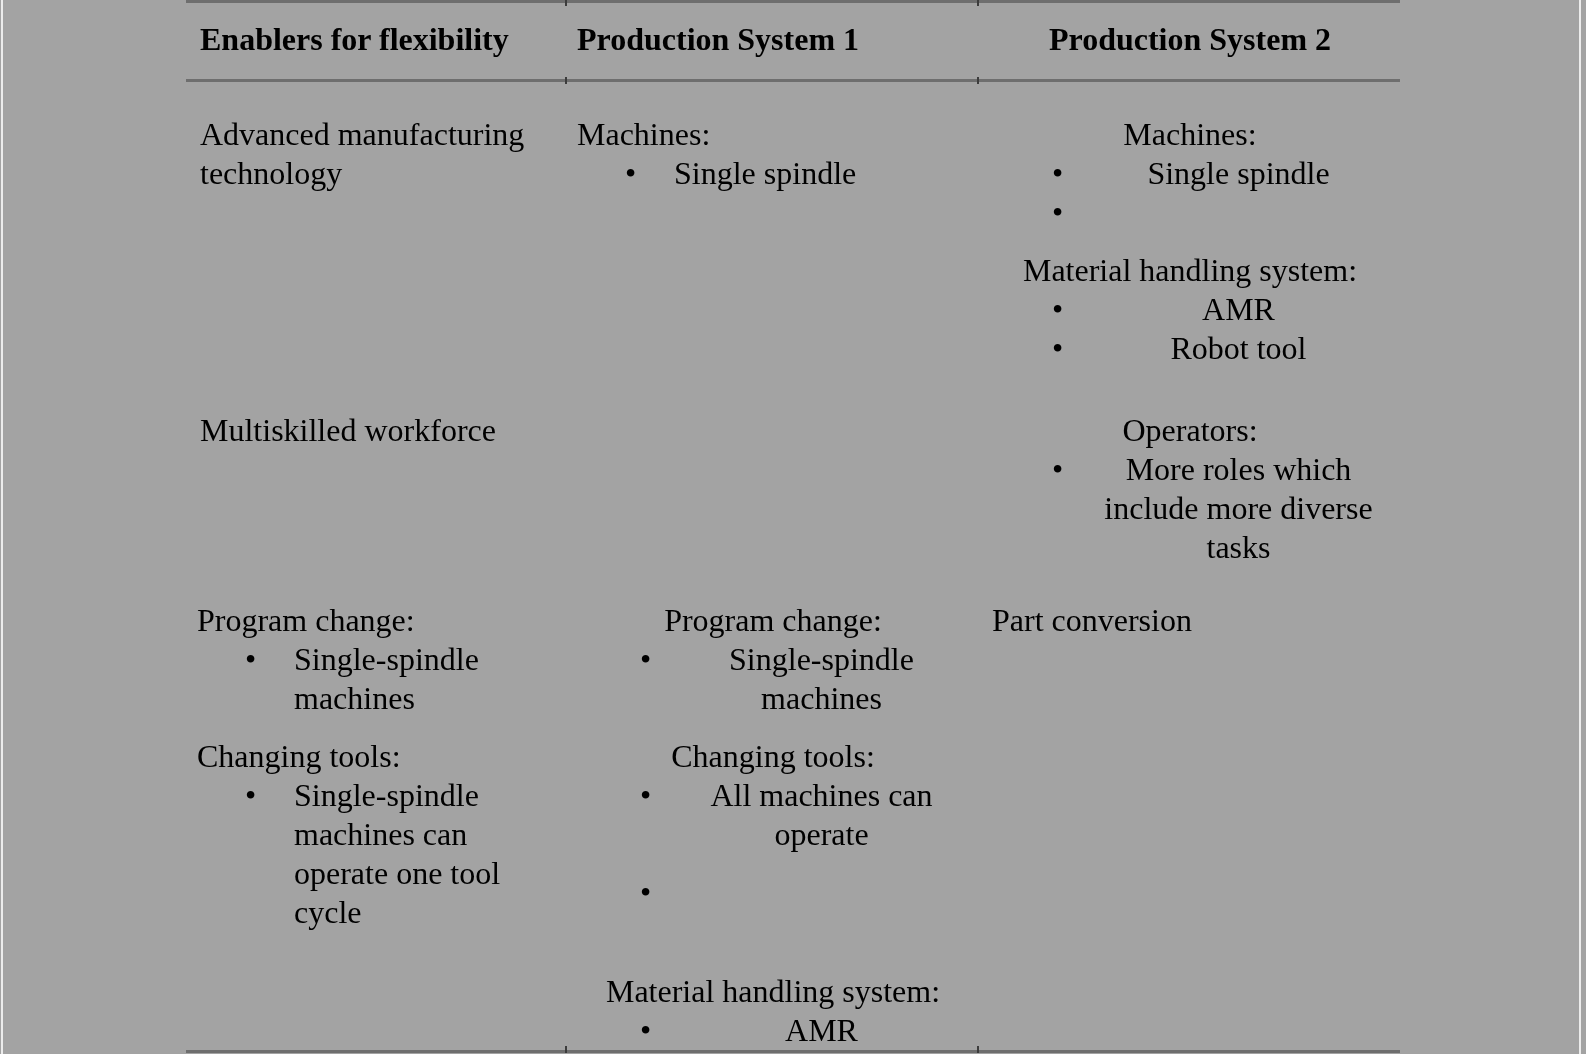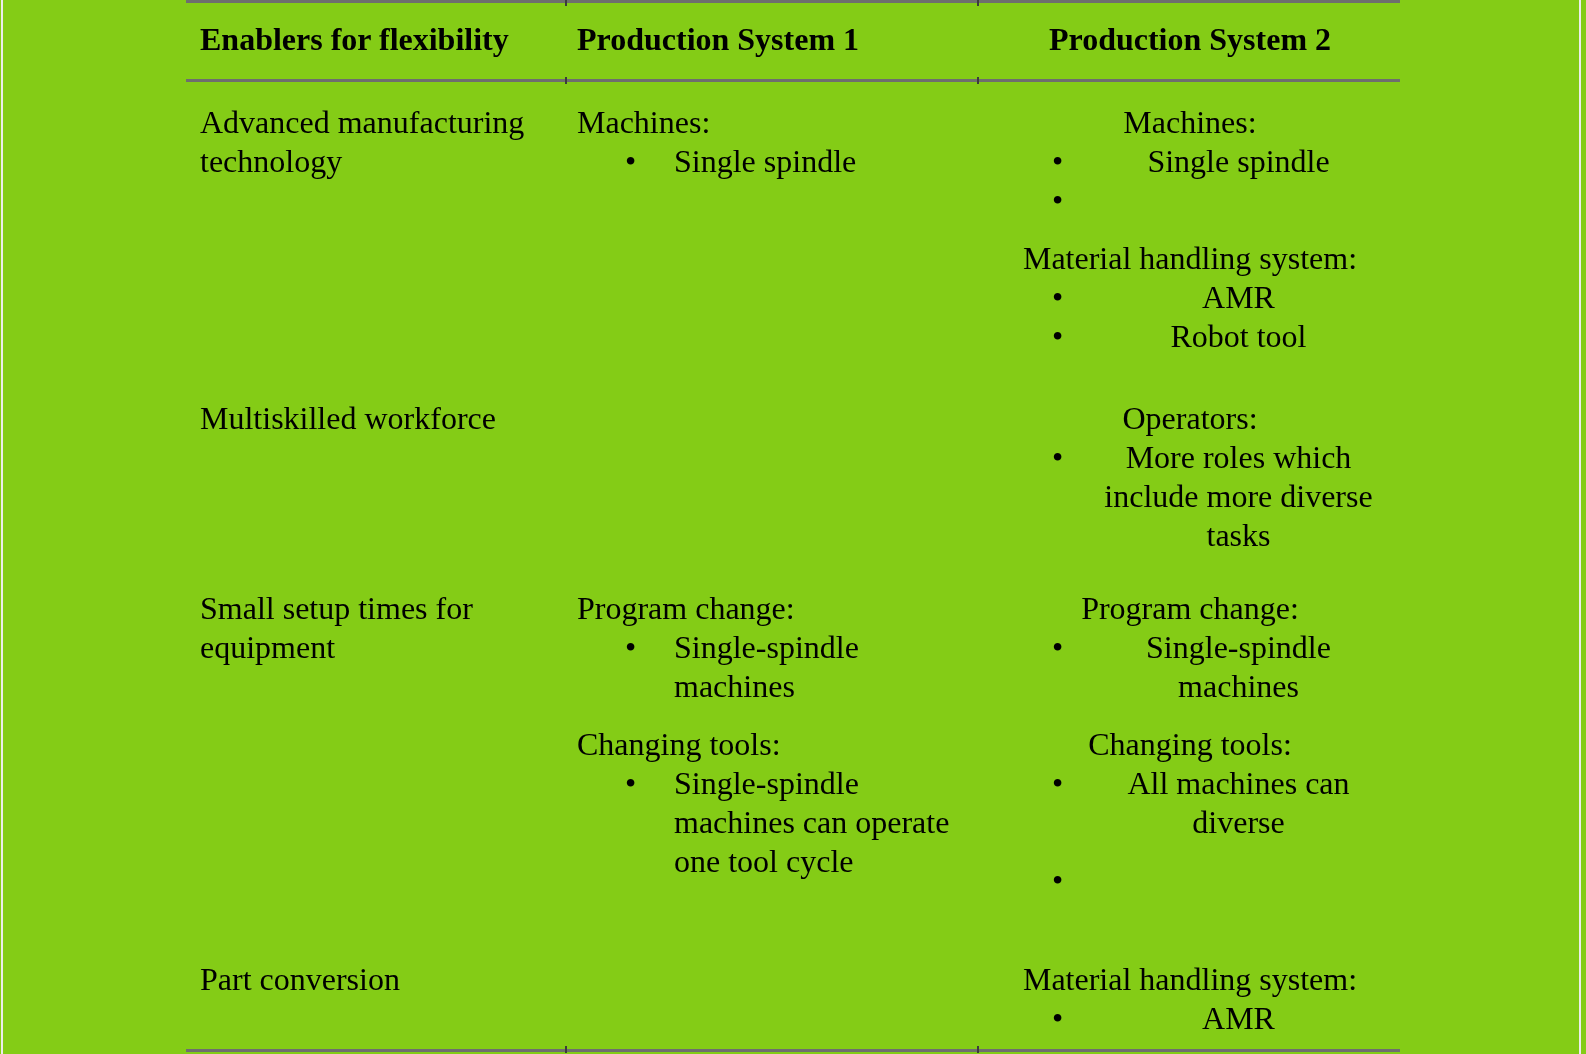--- a/index.html
+++ b/index.html
@@ -1,21 +1,21 @@
 <!DOCTYPE html>
 <html><head>
 <meta charset="utf-8">
 <style>
   * { margin: 0; padding: 0; box-sizing: border-box; }
   html, body { background: #ffffff; }
   .page {
     position: relative;
     width: 1586px;
     height: 1054px;
-    background: #84cc16;
+    background: #a3a3a3;
     overflow: hidden;
     font-family: "Liberation Serif", "DejaVu Serif", serif;
     font-size: 32px;
     line-height: 39px;
     color: #000000;
   }
   .edge { position: absolute; top: 0; bottom: 0; width: 2px; background: #ececec; }
   .edge-left  { left: 1px; }
   .edge-right { left: 1579px; }
 
@@ -28,21 +28,21 @@
     font-weight: bold;
     height: 76px;
     padding-top: 17px;
     white-space: nowrap;
     overflow: hidden;
   }
   .c1 { padding-left: 14px; padding-right: 6px; }
   .c2 { padding-left: 11px; padding-right: 5px; }
   .c3 { padding-left: 7px;  padding-right: 5px; text-align: center; }
 
-  .cell { padding-top: 21px; }
+  .cell { padding-top: 33px; }
   .r0 { min-height: 296px; }
   .r1 { min-height: 190px; }
   .r2 { min-height: 371px; }
   .r3 { min-height: 110px; }
 
   .group + .group { margin-top: 19px; }
   .blist { list-style: none; }
   .li { display: flex; margin-left: 48px; }
   .dot { width: 49px; flex: 0 0 49px; }
   .li-text { flex: 1 1 auto; }
@@ -126,23 +126,20 @@
           <p>Operators:</p>
           <ul class="blist">
             <li class="li">
               <span class="dot">•</span>
               <span class="li-text">More roles which include more diverse tasks</span>
             </li>
           </ul>
         </div>
       </div>
 
-      <div class="cell c1 r2">
-        <p>Small setup times for equipment</p>
-      </div>
       <div class="cell c2 r2">
         <div class="group">
           <p>Program change:</p>
           <ul class="blist">
             <li class="li">
               <span class="dot">•</span>
               <span class="li-text">Single-spindle machines</span>
             </li>
           </ul>
         </div>
@@ -164,21 +161,21 @@
               <span class="dot">•</span>
               <span class="li-text">Single-spindle machines</span>
             </li>
           </ul>
         </div>
         <div class="group">
           <p>Changing tools:</p>
           <ul class="blist">
             <li class="li">
               <span class="dot">•</span>
-              <span class="li-text">All machines can diverse</span>
+              <span class="li-text">All machines can operate</span>
             </li>
           </ul>
         </div>
         <div class="group">
           <ul class="blist">
             <li class="li">
               <span class="dot">•</span>
             </li>
           </ul>
         </div>

